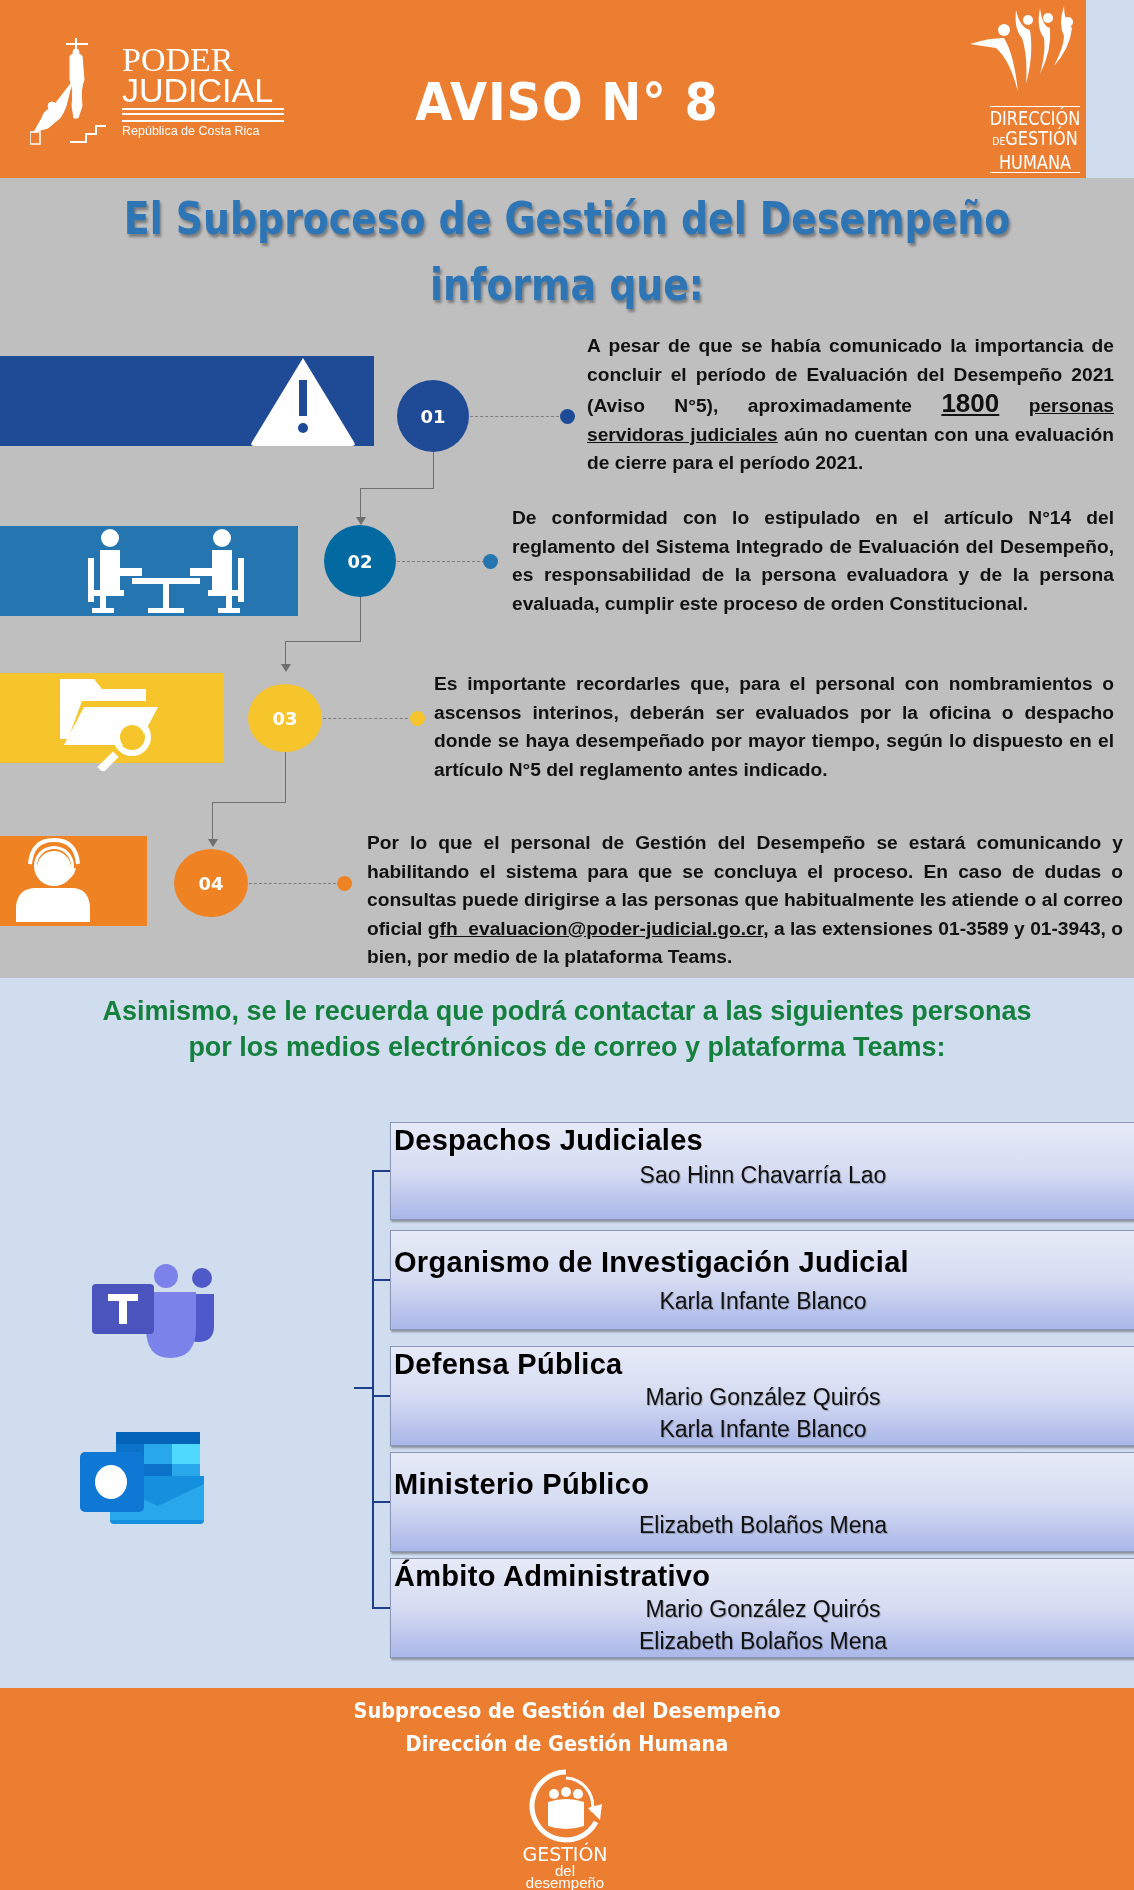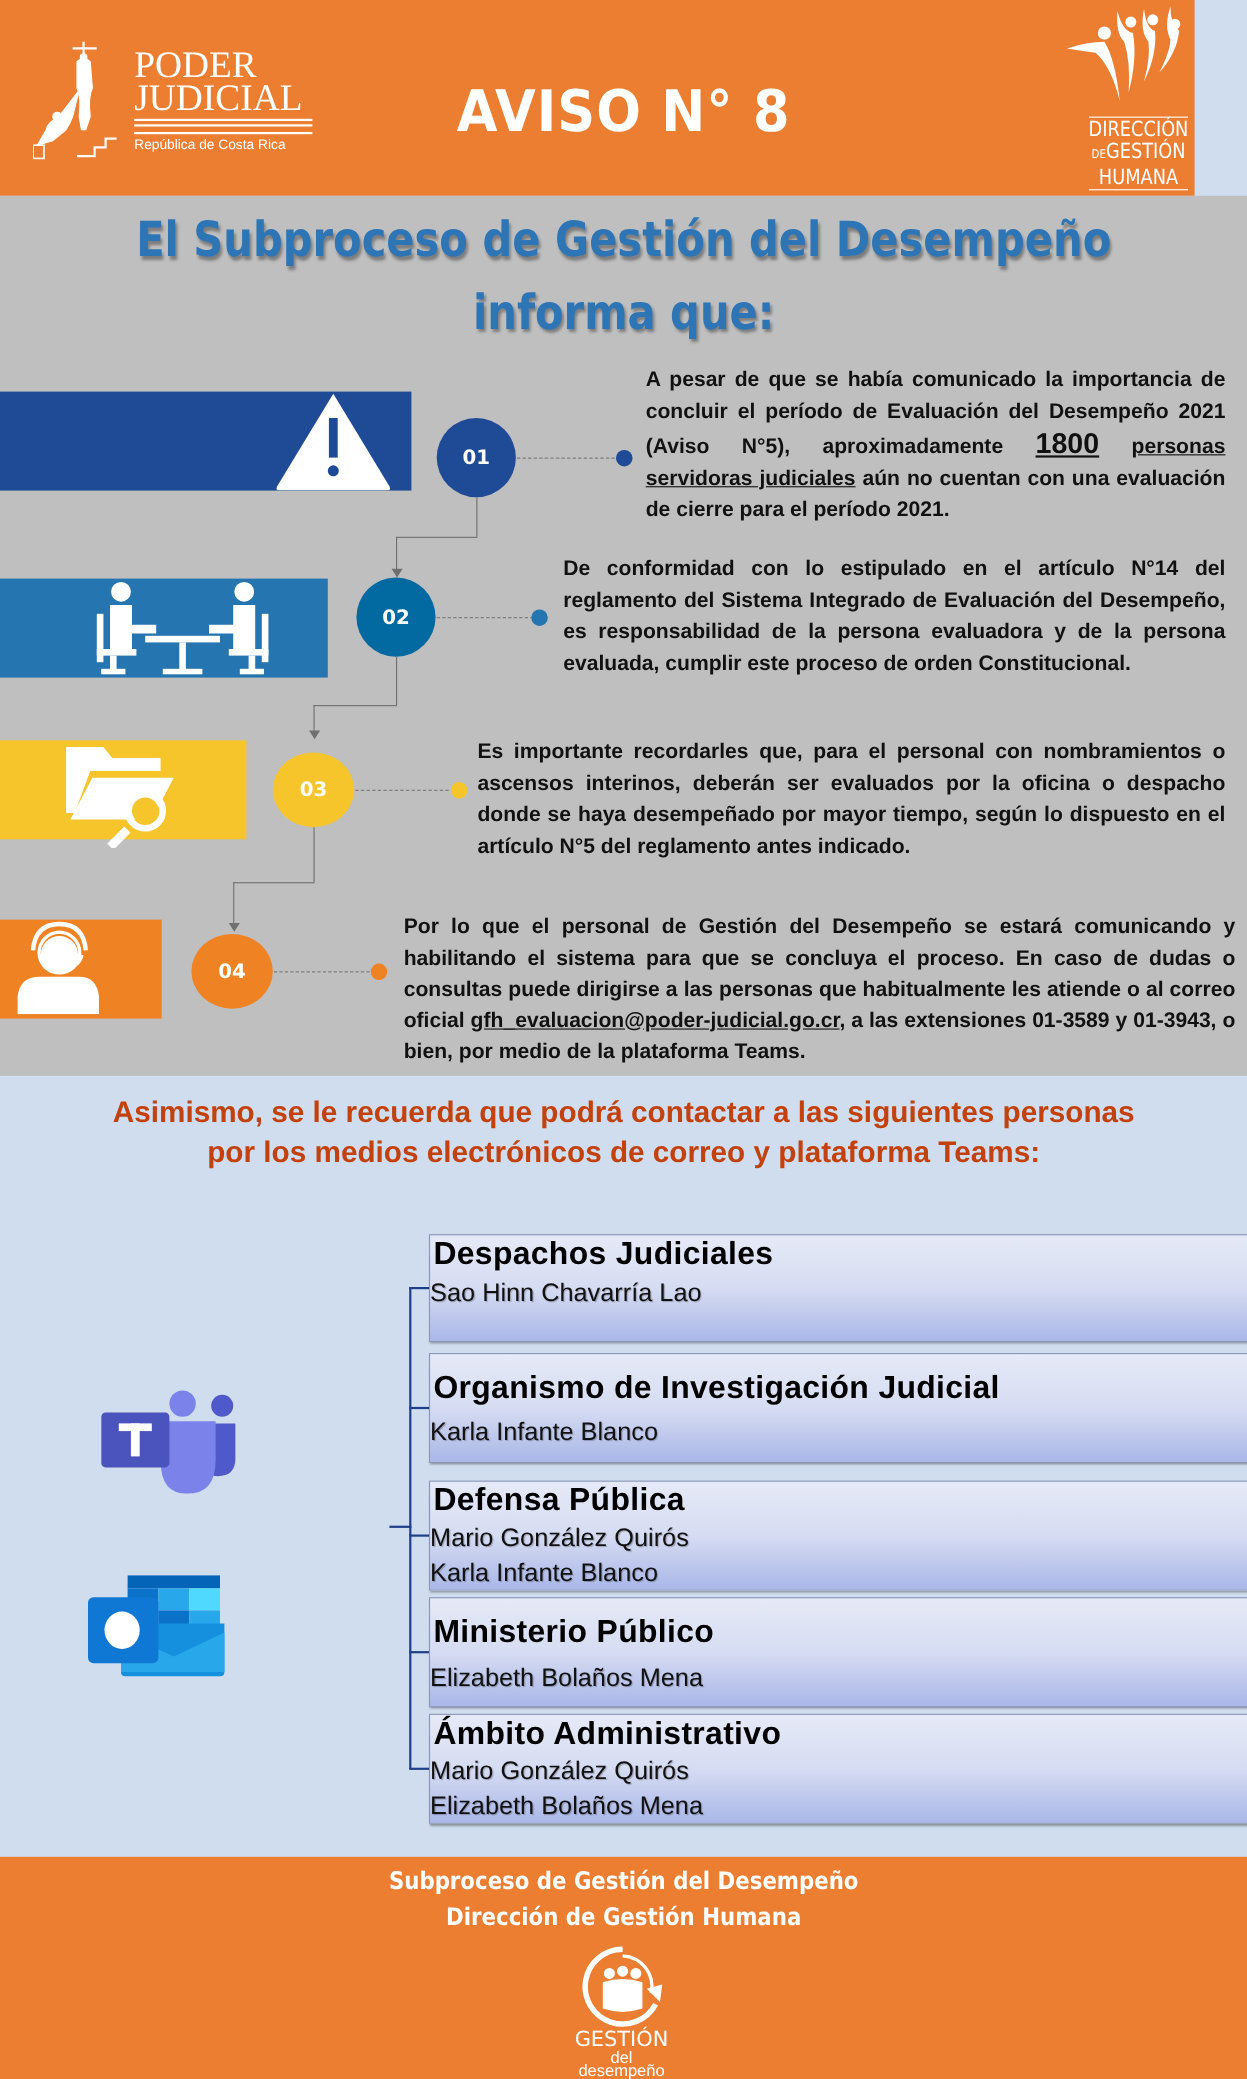--- a/index.html
+++ b/index.html
@@ -3,21 +3,21 @@
 <meta charset="utf-8">
 <style>
   html, body { margin:0; padding:0; }
   body { width:1134px; height:1890px; position:relative; overflow:hidden; font-family:"Liberation Sans", sans-serif; background:#d0ddef; }
   .abs { position:absolute; }
   
   #header { left:0; top:0; width:1086px; height:178px; background:#ec7e32; }
   #header .aviso { left:0; width:1134px; top:72px; text-align:center; color:#fff; font-family:"DejaVu Sans", sans-serif; font-weight:bold; font-size:52px; letter-spacing:1px; transform:scaleX(0.92); }
   .pj-logo { left:30px; top:36px; width:260px; height:110px; color:#fff; }
   .pj-text1 { left:92px; top:8px; font-family:"Liberation Serif", serif; font-size:34px; line-height:32px; letter-spacing:0px; }
-  .pj-text2 { left:92px; top:38px; font-family:Liberation Serif, serif; font-size:34px; line-height:32px; }
+  .pj-text2 { left:92px; top:38px; font-family:Liberation Sans, sans-serif; font-size:34px; line-height:32px; }
   .pj-lines { left:92px; top:72px; width:162px; height:10px; border-top:2px solid #fff; border-bottom:2px solid #fff; }
   .pj-lines::after { content:""; position:absolute; left:0; right:0; top:3px; border-top:2px solid #fff; }
   .pj-sub { left:92px; top:88px; font-size:12.5px; }
   .dgh-logo { left:960px; top:4px; width:150px; height:170px; color:#fff; text-align:center; }
   .dgh-text { left:0; width:150px; top:104px; font-size:19px; line-height:20px; font-family:"DejaVu Sans", sans-serif; transform:scaleX(0.85); }
   .dgh-text .small { font-size:11px; }
   .dgh-rule { left:30px; width:90px; height:0; border-top:1.5px solid #fff; }
 
   
   #gray { left:0; top:178px; width:1134px; height:800px; background:#bfbfbf; }
@@ -27,24 +27,24 @@
   .dot { border-radius:50%; width:15px; height:15px; }
   .dash { height:0; border-top:1.5px dashed #7f7f7f; }
   .vline { width:0; border-left:1.5px solid #6f6f6f; }
   .hline { height:0; border-top:1.5px solid #6f6f6f; }
   .arrow { width:0; height:0; border-left:5px solid transparent; border-right:5px solid transparent; border-top:8px solid #6f6f6f; }
   .para { color:#111; font-weight:bold; font-size:19.2px; line-height:28.5px; text-align:justify; text-align-last:left; }
   .para u { text-decoration:underline; }
   .para .big { font-size:26px; }
 
   
-  .asim { left:0; width:1134px; top:993px; text-align:center; font-weight:bold; font-size:27px; line-height:36px; color:#c2410c; }
+  .asim { left:0; width:1134px; top:993px; text-align:center; font-weight:bold; font-size:27px; line-height:36px; color:#15803d; }
   .box { left:390px; width:744px; border:1px solid #8c96b8; background:linear-gradient(to bottom, #e6eaf7 0%, #d6dcf2 50%, #aab7e8 100%); box-shadow:1px 2px 2px rgba(0,0,0,0.35); }
   .box-title { position:absolute; left:3px; top:0px; font-weight:bold; font-size:29px; line-height:34px; color:#000; letter-spacing:0.3px; }
-  .box-name { position:absolute; left:0; width:744px; font-size:23px; line-height:32px; color:#111; text-shadow:1px 1px 1px rgba(0,0,0,0.25); }
+  .box-name { position:absolute; left:0; width:744px; text-align:center; font-size:23px; line-height:32px; color:#111; text-shadow:1px 1px 1px rgba(0,0,0,0.25); }
   .tree-v { left:372px; top:1170px; width:0; height:438px; border-left:2px solid #1f3f8a; }
   .tree-h { height:0; border-top:2px solid #1f3f8a; }
 
   
   #footer { left:0; top:1688px; width:1134px; height:202px; background:#ec7e32; }
   .foot-text { left:0; width:1134px; text-align:center; color:#fff; font-family:"DejaVu Sans", sans-serif; font-weight:bold; font-size:22px; line-height:33px; transform:scaleX(0.88); }
   .gd-logo { left:520px; top:1768px; width:90px; height:120px; color:#fff; text-align:center; }
 </style>
 </head>
 <body>

